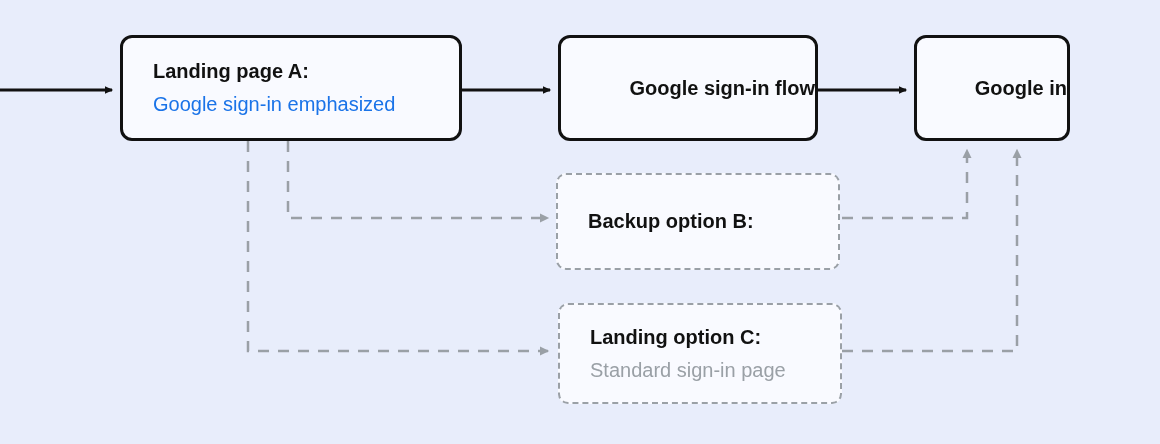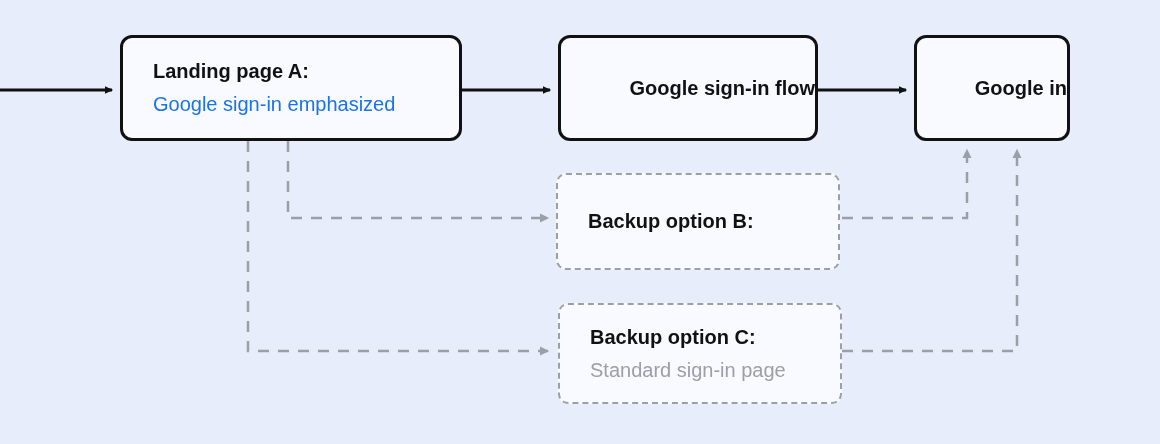--- a/index.html
+++ b/index.html
@@ -110,17 +110,17 @@
 
   <div class="node solid centered" id="node-signedin">
     <div class="node-title">Google in</div>
   </div>
 
   <div class="node dashed" id="node-backup-b">
     <div class="node-title">Backup option B:</div>
   </div>
 
   <div class="node dashed" id="node-backup-c">
-    <div class="node-title">Backup option C:</div>
+    <div class="node-title">Landing option C:</div>
     <div class="node-sub sub-muted">Standard sign-in page</div>
   </div>
 
 </div>
 
 </body></html>

